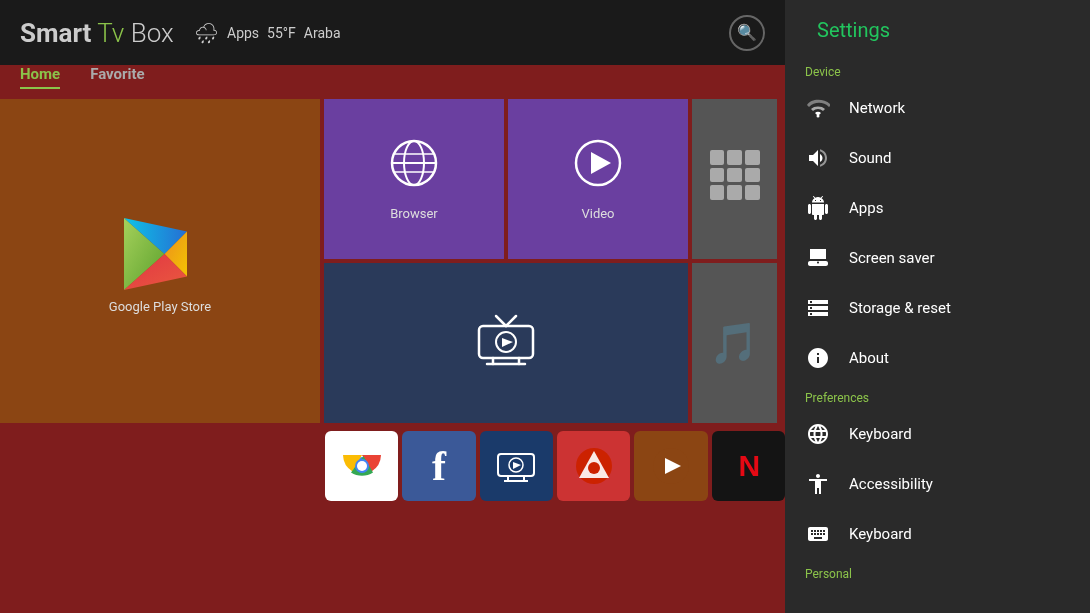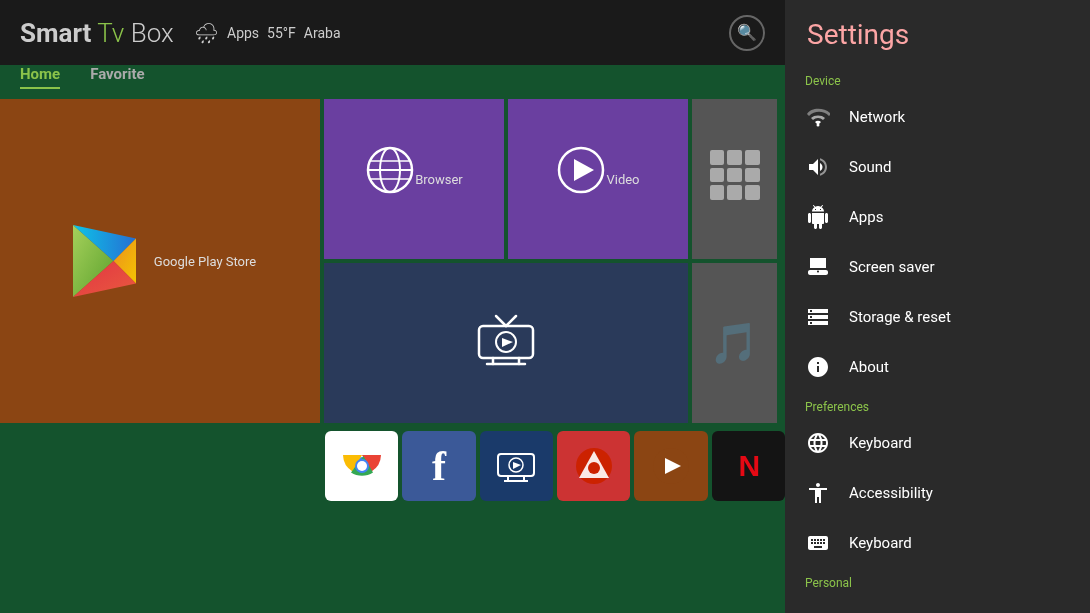--- a/index.html
+++ b/index.html
@@ -11,21 +11,21 @@
       background: #1a1a1a;
       position: relative;
     }
 
     
     .main-area {
       position: absolute;
       left: 0; top: 0;
       width: 785px;
       height: 613px;
-      background: #14532d;
+      background: #7f1d1d;
       overflow: hidden;
     }
 
     
     .top-bar {
       display: flex;
       align-items: center;
       padding: 10px 20px;
       height: 65px;
       background: #1a1a1a;
@@ -90,20 +90,21 @@
       display: grid;
       grid-template-columns: 320px 180px 180px 85px;
       grid-template-rows: 160px 160px;
       gap: 4px;
       padding: 0 0 4px 0;
       position: relative;
     }
 
     .tile {
       display: flex;
+      flex-direction: column;
       align-items: center;
       justify-content: center;
       color: #fff;
       font-size: 14px;
       position: relative;
       overflow: hidden;
     }
 
     .tile-google-play {
       background: #8B4513;
@@ -178,23 +179,23 @@
     
     .settings-panel {
       position: absolute;
       right: 0; top: 0;
       width: 305px;
       height: 613px;
       background: #2a2a2a;
       overflow-y: auto;
     }
     .settings-title {
-      font-size: 28px;
-      color: #fca5a5;
-      padding: 18px 22px 15px;
+      font-size: 20px;
+      color: #22c55e;
+      padding: 18px 32px 15px;
       font-weight: 400;
     }
     .settings-section-label {
       font-size: 12px;
       color: #8bc34a;
       padding: 8px 20px 4px;
       text-transform: none;
     }
     .settings-item {
       display: flex;

